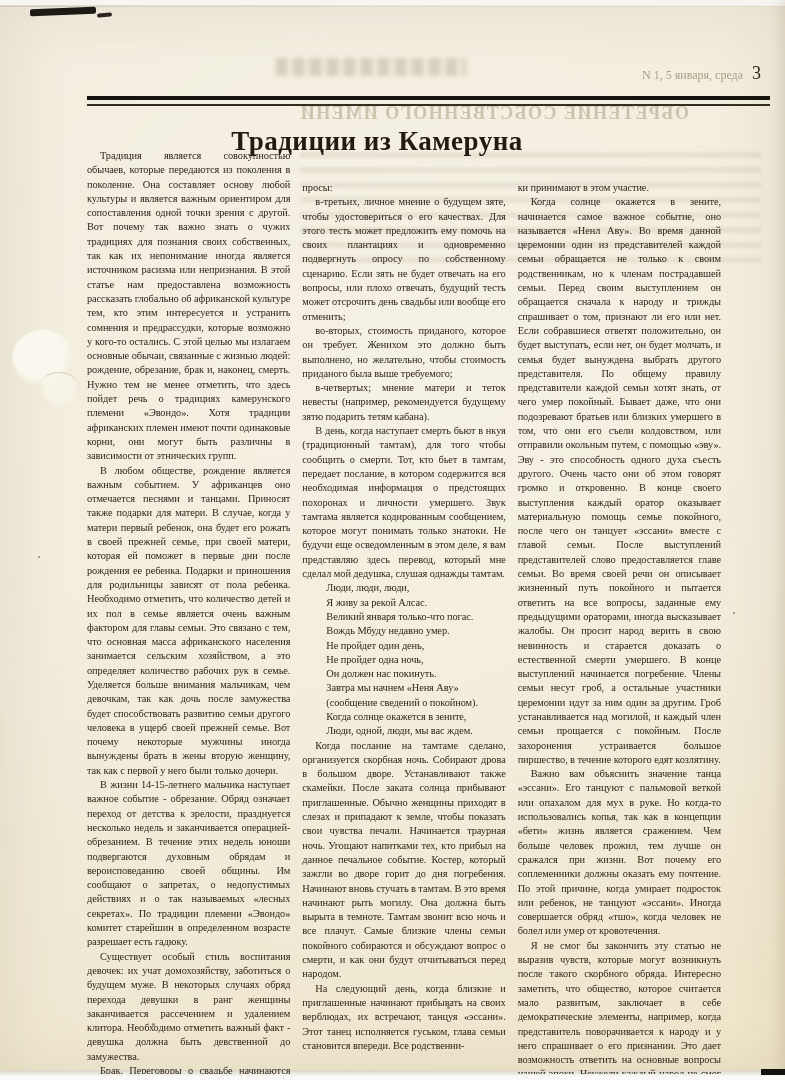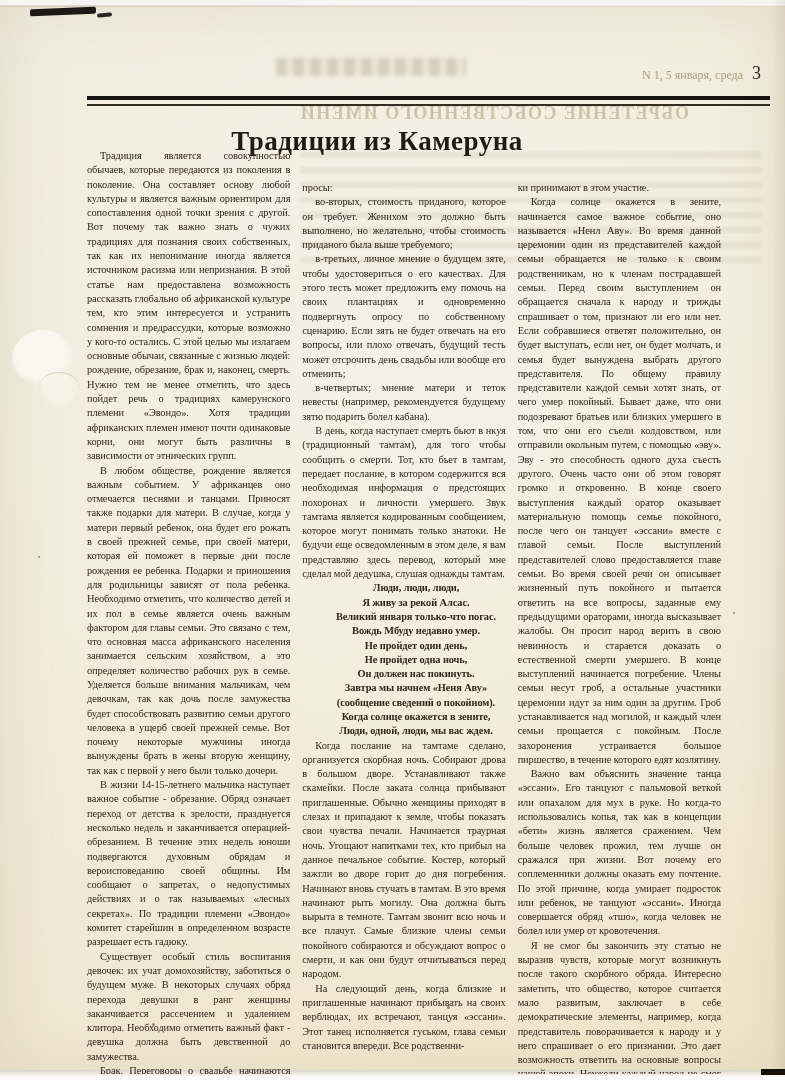--- a/index.html
+++ b/index.html
@@ -50,21 +50,21 @@
   
   .columns{
     position:absolute;top:149px;left:87px;width:634px;z-index:2;
     display:grid;grid-template-columns:1fr 1fr 1fr;column-gap:12px;
     font-size:10.4px;line-height:14.3px;letter-spacing:-0.1px;
     text-align:justify;color:#31271c;
   }
   .col{overflow:hidden;max-height:925px;}
   .col p{margin:0;text-indent:13px;}
   .col p.cont{text-indent:0;margin-top:32px;}
-  .verse{margin:0 0 0 24px;text-align:center;font-weight:bold;}
+  .verse{margin:0 0 0 24px;text-align:left;}
   .verse div{text-indent:0;}
 </style>
 </head>
 <body>
 
 <div class="paper">
 
   <div class="top-strip"></div>
   <div class="top-edge-line"></div>
   <div class="top-mark"></div>
@@ -93,23 +93,23 @@
     <div class="col">
       <p>Традиция является совокупностью обычаев, которые передаются из поколения в поколение. Она составляет основу любой культуры и является важным ориентиром для сопоставления одной точки зрения с другой. Вот почему так важно знать о чужих традициях для познания своих собственных, так как их непонимание иногда является источником расизма или непризнания. В этой статье нам предоставлена возможность рассказать глобально об африканской культуре тем, кто этим интересуется и устранить сомнения и предрассудки, которые возможно у кого-то остались. С этой целью мы излагаем основные обычаи, связанные с жизнью людей: рождение, обрезание, брак и, наконец, смерть. Нужно тем не менее отметить, что здесь пойдет речь о традициях камерунского племени «Эвондо». Хотя традиции африканских племен имеют почти одинаковые корни, они могут быть различны в зависимости от этнических групп.</p>
       <p>В любом обществе, рождение является важным событием. У африканцев оно отмечается песнями и танцами. Приносят также подарки для матери. В случае, когда у матери первый ребенок, она будет его рожать в своей прежней семье, при своей матери, которая ей поможет в первые дни после рождения ее ребенка. Подарки и приношения для родильницы зависят от пола ребенка. Необходимо отметить, что количество детей и их пол в семье является очень важным фактором для главы семьи. Это связано с тем, что основная масса африканского населения занимается сельским хозяйством, а это определяет количество рабочих рук в семье. Уделяется больше внимания мальчикам, чем девочкам, так как дочь после замужества будет способствовать развитию семьи другого человека в ущерб своей прежней семье. Вот почему некоторые мужчины иногда вынуждены брать в жены вторую женщину, так как с первой у него были только дочери.</p>
       <p>В жизни 14-15-летнего мальчика наступает важное событие - обрезание. Обряд означает переход от детства к зрелости, празднуется несколько недель и заканчивается операцией-обрезанием. В течение этих недель юноши подвергаются духовным обрядам и вероисповеданию своей общины. Им сообщают о запретах, о недопустимых действиях и о так называемых «лесных секретах». По традиции племени «Эвондо» комитет старейшин в определенном возрасте разрешает есть гадюку.</p>
       <p>Существует особый стиль воспитания девочек: их учат домохозяйству, заботиться о будущем муже. В некоторых случаях обряд перехода девушки в ранг женщины заканчивается рассечением и удалением клитора. Необходимо отметить важный факт - девушка должна быть девственной до замужества.</p>
       <p>Брак. Переговоры о свадьбе начинаются обычно за две недели до назначенного дня. В течение данного срока отец невесты хочет получить ответы на некоторые во-</p>
     </div>
 
     <div class="col">
       <p class="cont">просы:</p>
+      <p>в-третьих, личное мнение о будущем зяте, чтобы удостовериться о его качествах. Для этого тесть может предложить ему помочь на своих плантациях и одновременно подвергнуть опросу по собственному сценарию. Если зять не будет отвечать на его вопросы, или плохо отвечать, будущий тесть может отсрочить день свадьбы или вообще его отменить;</p>
       <p>во-вторых, стоимость приданого, которое он требует. Женихом это должно быть выполнено, но желательно, чтобы стоимость приданого была выше требуемого;</p>
-      <p>в-третьих, личное мнение о будущем зяте, чтобы удостовериться о его качествах. Для этого тесть может предложить ему помочь на своих плантациях и одновременно подвергнуть опросу по собственному сценарию. Если зять не будет отвечать на его вопросы, или плохо отвечать, будущий тесть может отсрочить день свадьбы или вообще его отменить;</p>
-      <p>в-четвертых; мнение матери и теток невесты (например, рекомендуется будущему зятю подарить болел кабана).</p>
+      <p>в-четвертых; мнение матери и теток невесты (например, рекомендуется будущему зятю подарить тетям кабана).</p>
       <p>В день, когда наступает смерть бьют в нкуя (традиционный тамтам), для того чтобы сообщить о смерти. Тот, кто бьет в тамтам, передает послание, в котором содержится вся необходимая информация о предстоящих похоронах и личности умершего. Звук тамтама является кодированным сообщением, которое могут понимать только знатоки. Не будучи еще осведомленным в этом деле, я вам представляю здесь перевод, который мне сделал мой дедушка, слушая однажды тамтам.</p>
       <div class="verse">
         <div>Люди, люди, люди,</div>
         <div>Я живу за рекой Алсас.</div>
         <div>Великий января только-что погас.</div>
         <div>Вождь Мбуду недавно умер.</div>
         <div>Не пройдет один день,</div>
         <div>Не пройдет одна ночь,</div>
         <div>Он должен нас покинуть.</div>
         <div>Завтра мы начнем «Неня Аву»</div>

